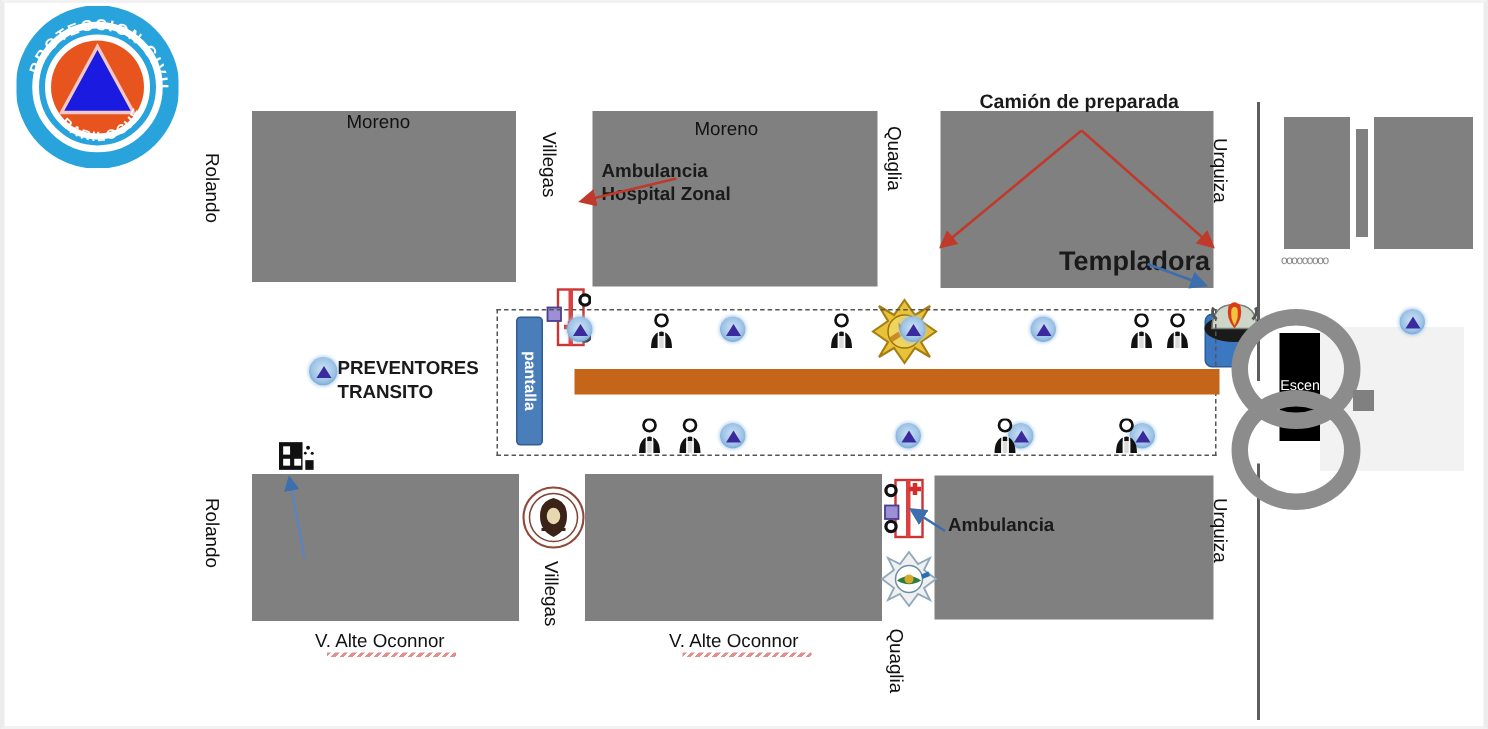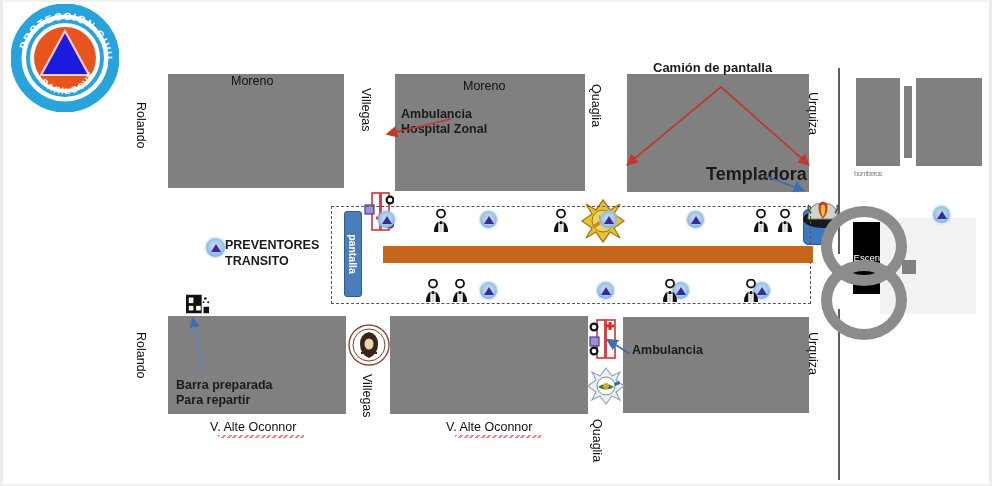--- a/index.html
+++ b/index.html
@@ -160,21 +160,21 @@
     <div class="blk" style="left:165px;top:20px;width:176px;height:114px;"></div>
 
     <div class="blk" style="left:392px;top:20px;width:190px;height:117px;"></div>
 
     <div class="blk" style="left:624px;top:20px;width:182px;height:118px;"></div>
 
     <div class="blk" style="left:853px;top:24px;width:44px;height:88px;"></div>
     <div class="blk" style="left:901px;top:32px;width:8px;height:72px;"></div>
     <div class="blk" style="left:913px;top:24px;width:66px;height:88px;"></div>
 
-    <div class="dots" style="left:851px;top:115px;">bomberos</div>
+    <div class="dots" style="left:851px;top:115px;">ooooooooo</div>
 
     <div class="slabel" style="left:228px;top:20px;">Moreno</div>
     <div class="slabel" style="left:460px;top:25px;">Moreno</div>
 
     <div class="slabel vert" style="left:145px;top:48px;">Rolando</div>
     <div class="slabel vert" style="left:370px;top:34px;">Villegas</div>
     <div class="slabel vert" style="left:600px;top:30px;">Quaglia</div>
     <div class="slabel vert" style="left:817px;top:38px;">Urquiza</div>
 
     <div class="streetline" style="left:835px;top:14px;width:1.6px;height:186px;background:#5d5d5d;"></div>
@@ -192,21 +192,21 @@
       <path d="M12 27h8M16 23v8" stroke="#d42b2b" stroke-width="3"></path>
     </svg>
 
     <svg style="position:absolute;left:576px;top:143px;" width="48" height="48" viewBox="0 0 48 48">
       <path d="M24 3 L31 13 L41 7 L35 17 L45 24 L35 31 L41 41 L31 35 L24 45 L17 35 L7 41 L13 31 L3 24 L13 17 L7 7 L17 13 Z" fill="#e8c33a" stroke="#a87d10" stroke-width="1.4"></path>
       <circle cx="24" cy="24" r="11" fill="#f0d45e" stroke="#9c7410" stroke-width="1"></circle>
       <path d="M20 18 q4 5 8 2 q-1 6 -4 8 q-4 -2 -4 -10 z" fill="#b8761a"></path>
       <path d="M14 28 l6 -4 l2 3 l-6 4 z" fill="#c98a22"></path>
     </svg>
 
-    <div class="blabel" style="left:650px;top:6px;font-size:13px;">Camión de pantalla</div>
+    <div class="blabel" style="left:650px;top:6px;font-size:13px;">Camión de preparada</div>
 
     <div class="blabel" style="left:703px;top:113px;font-size:18px;">Templadora</div>
 
     <div class="tempbox" style="left:800px;top:155px;width:22px;height:34px;"></div>
 
     <svg style="position:absolute;left:798px;top:141px;" width="44" height="40" viewBox="0 0 44 40">
       <ellipse cx="22" cy="24" rx="20" ry="9" fill="#1a1a1a"></ellipse>
       <path d="M7 24 q0 -16 15 -16 q15 0 15 16 z" fill="#cfd6c9" stroke="#7a8377" stroke-width="1"></path>
       <path d="M18 9 q4 -5 8 0 q2 8 -4 15 q-6 -7 -4 -15z" fill="#d93b16"></path>
       <path d="M20 11 q2 -3 4 0 q1 6 -2 11 q-3 -5 -2 -11z" fill="#f2c43d"></path>
@@ -244,22 +244,20 @@
       <rect x="1" y="3" width="17" height="20" fill="#111"></rect>
       <rect x="4" y="6" width="5" height="6" fill="#fff"></rect>
       <rect x="4" y="15" width="5" height="5" fill="#fff"></rect>
       <rect x="12" y="15" width="5" height="5" fill="#fff"></rect>
       <rect x="20" y="16" width="6" height="7" fill="#111"></rect>
       <circle cx="22" cy="7" r="1.4" fill="#111"></circle>
       <circle cx="25" cy="11" r="1.1" fill="#111"></circle>
       <circle cx="20" cy="11" r="1" fill="#111"></circle>
     </svg>
 
-    <div class="blabel" style="left:173px;top:324px;">Barra preparada
-Para repartir</div>
 
     <svg style="position:absolute;left:345px;top:270px;" width="42" height="42" viewBox="0 0 42 42">
       <circle cx="21" cy="21" r="20" fill="#fbfbfb" stroke="#8d4a3a" stroke-width="1.4"></circle>
       <circle cx="21" cy="21" r="16" fill="#ffffff" stroke="#7d4334" stroke-width="1"></circle>
       <path d="M21 8 q9 2 9 12 q0 10 -9 14 q-9 -4 -9 -14 q0 -10 9 -12z" fill="#3b2417"></path>
       <ellipse cx="21" cy="20" rx="4.5" ry="5.5" fill="#e8d8b0"></ellipse>
       <path d="M13 28 h16 v2 h-16z" fill="#3b2417"></path>
     </svg>
 
     <svg style="position:absolute;left:585px;top:264px;" width="32" height="44" viewBox="0 0 32 44">

